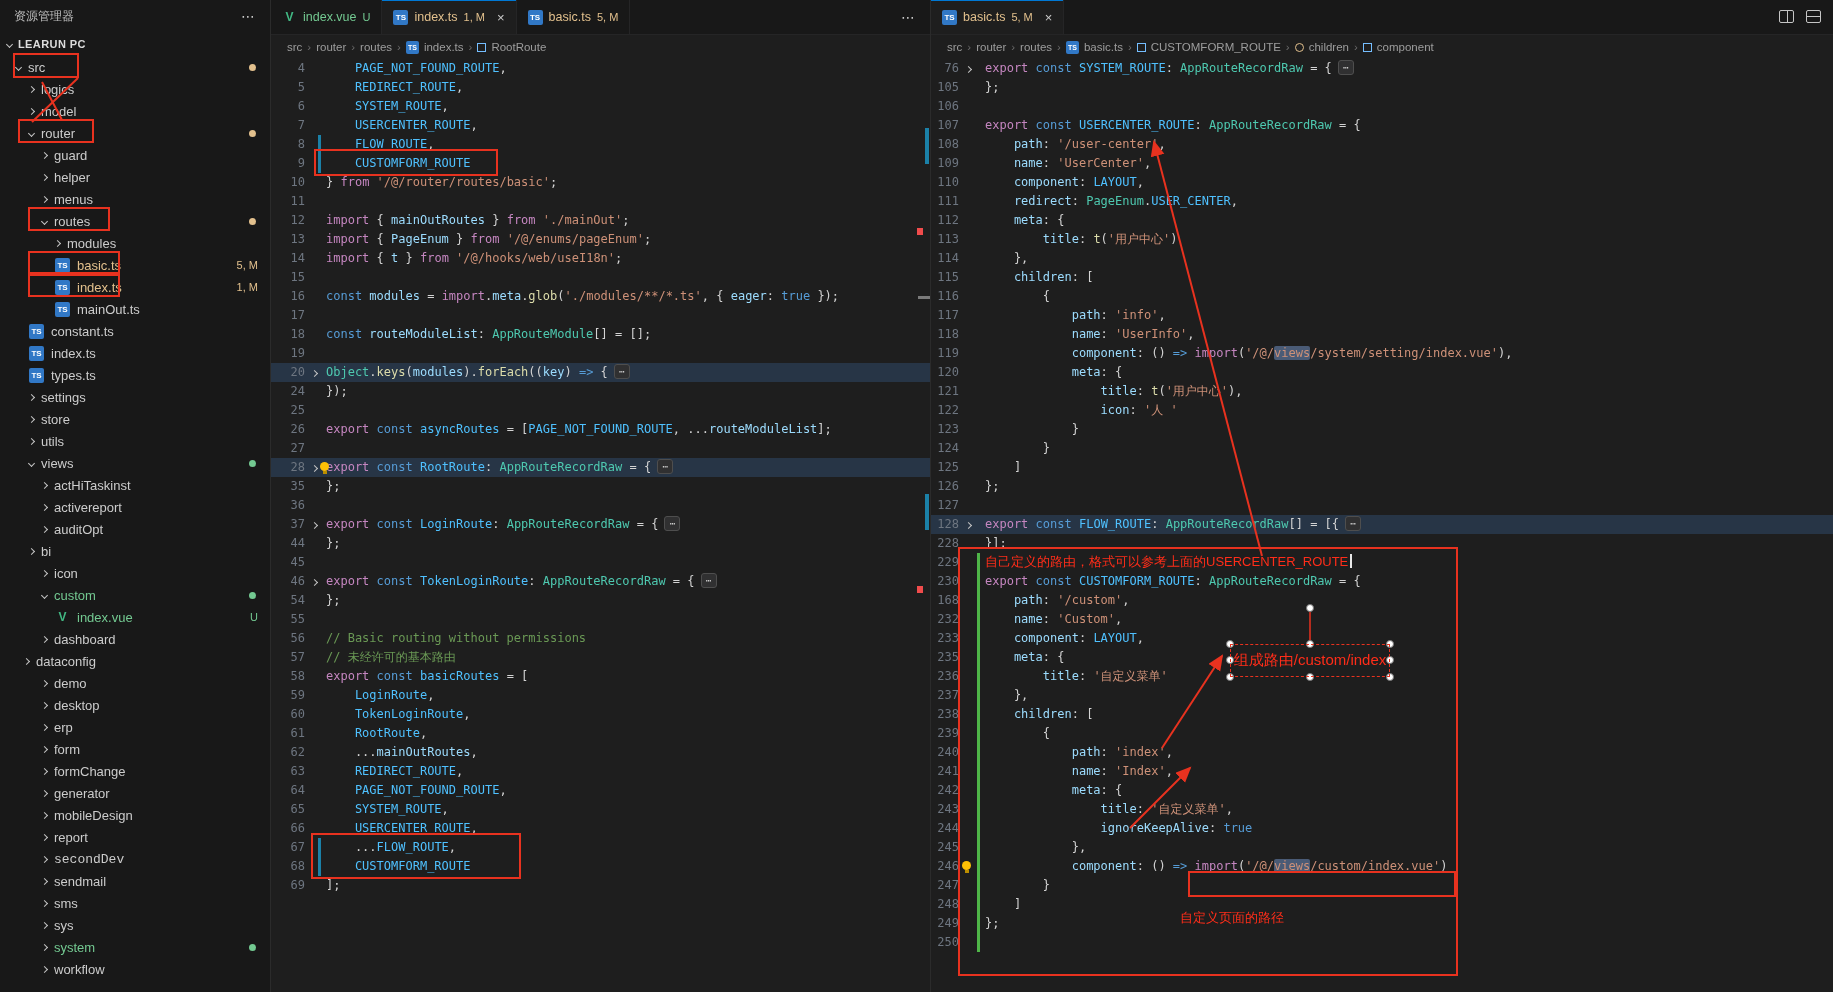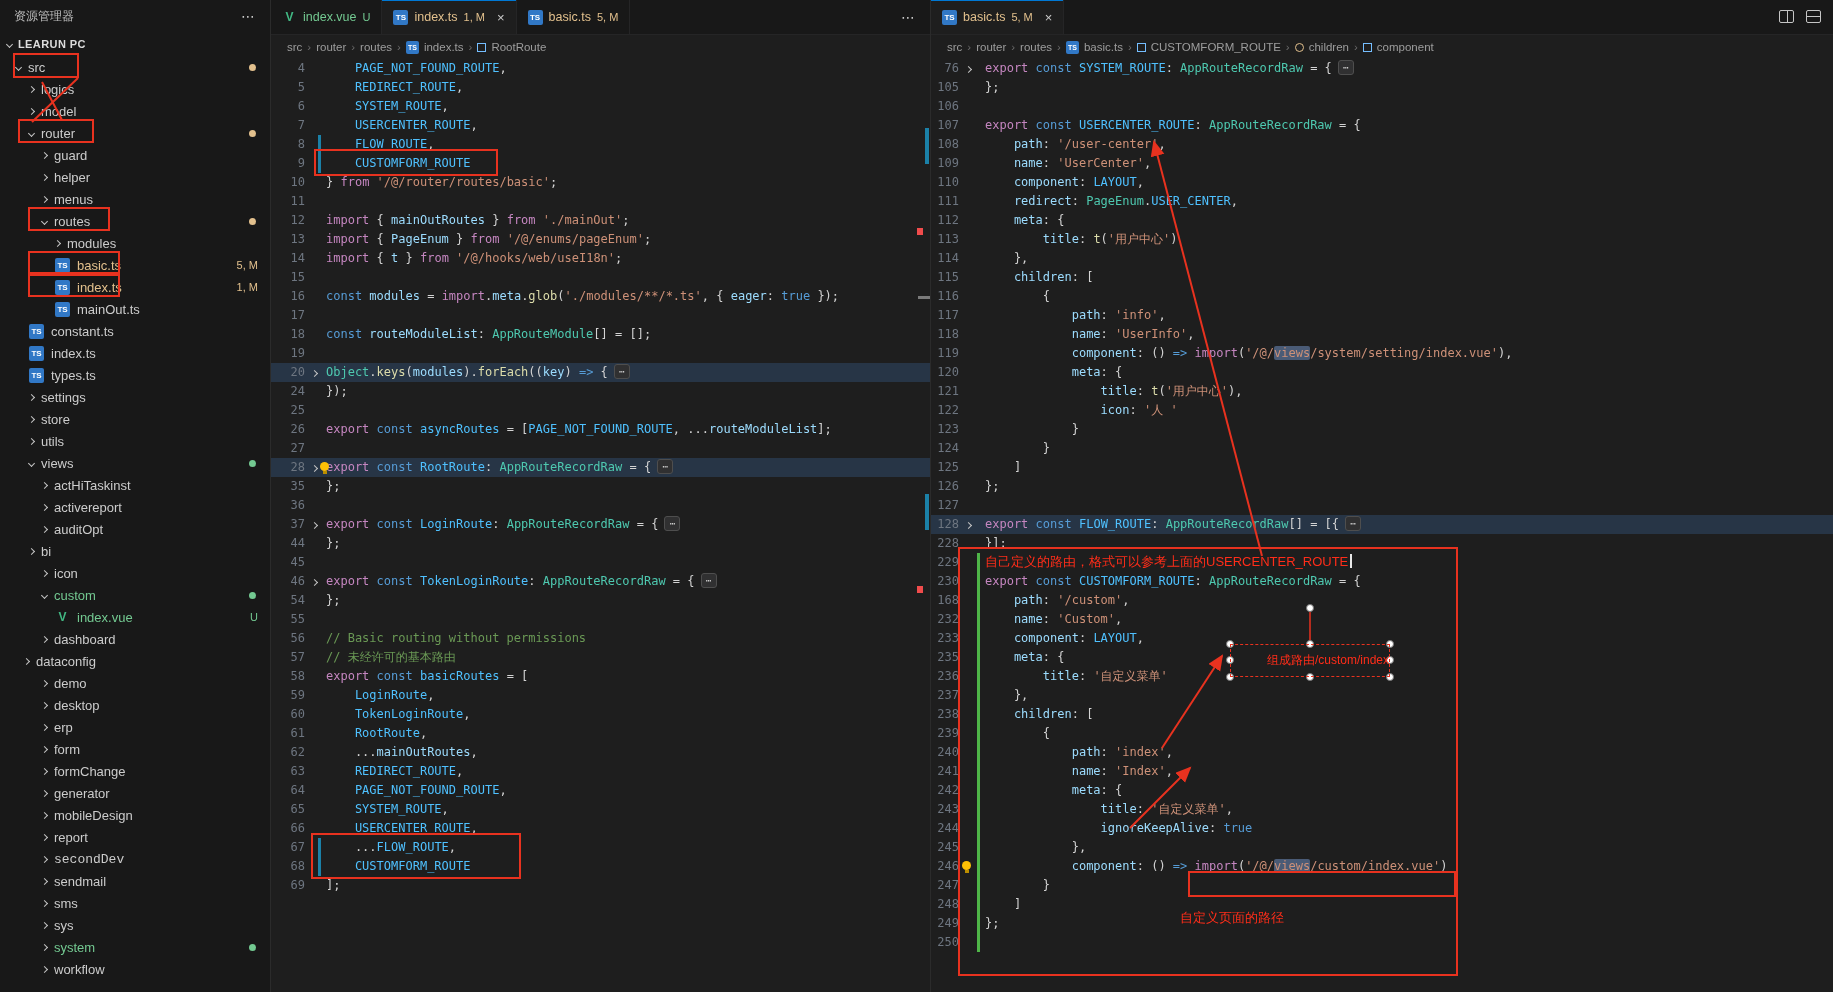--- a/index.html
+++ b/index.html
@@ -54,21 +54,21 @@
 .tok-el{display:inline-block;margin-left:6px;padding:0 4px;border:1px solid #4e4e4e;border-radius:3px;background:#303031;color:#cccccc;font-size:10px;line-height:13px;height:15px;vertical-align:1px}
 .ruler-mark{position:absolute}
 .hicons{position:absolute;top:10px;right:12px;display:flex;gap:12px}
 .hicon{width:15px;height:13px;border:1.3px solid #c5c5c5;border-radius:2px;position:relative;cursor:pointer}
 .hicon.split::after{content:"";position:absolute;left:7px;top:0;bottom:0;width:1.3px;background:#c5c5c5}
 .hicon.panel::after{content:"";position:absolute;left:0;right:0;top:5px;height:1.3px;background:#c5c5c5}
 
 .annot{position:absolute;inset:0;pointer-events:none;z-index:50}
 .ann-rect{position:absolute;border:2px solid #e8321f}
 .ann-text{position:absolute;color:#ff2d19;font-size:13px;line-height:19px;white-space:nowrap}
-.label-box{position:absolute;border:1.5px dashed #e8321f;display:flex;align-items:center;justify-content:flex-end;color:#ff2d19;font-size:12px;white-space:nowrap}
+.label-box{position:absolute;border:1.5px dashed #e8321f;display:flex;align-items:center;justify-content:center;color:#ff2d19;font-size:15px;white-space:nowrap}
 .caret{display:inline-block;width:2px;height:14px;background:#e8e8e8;margin-left:2px;vertical-align:-2px}
 svg.ann{position:absolute;inset:0}
 </style>
 </head>
 <body>
 
 <div class="app">
 
   <aside class="sidebar">
     <div class="sb-title">

